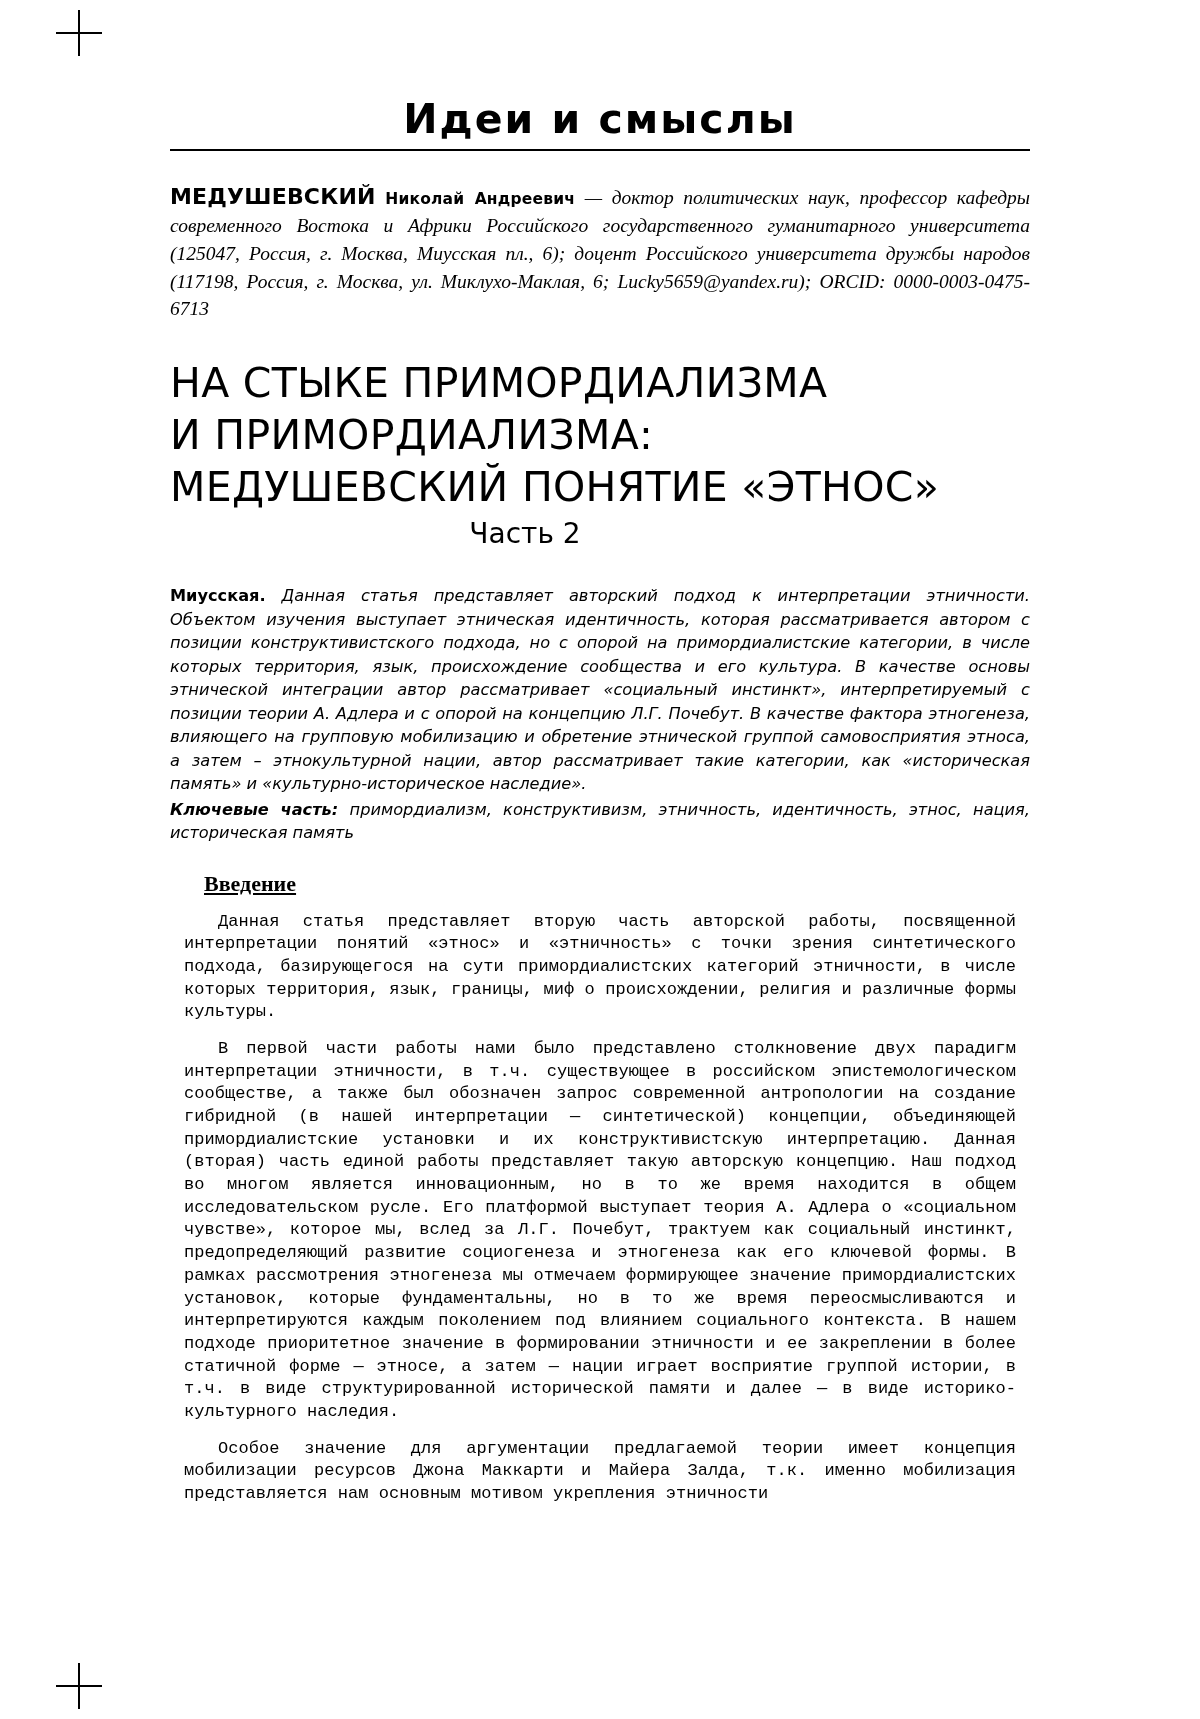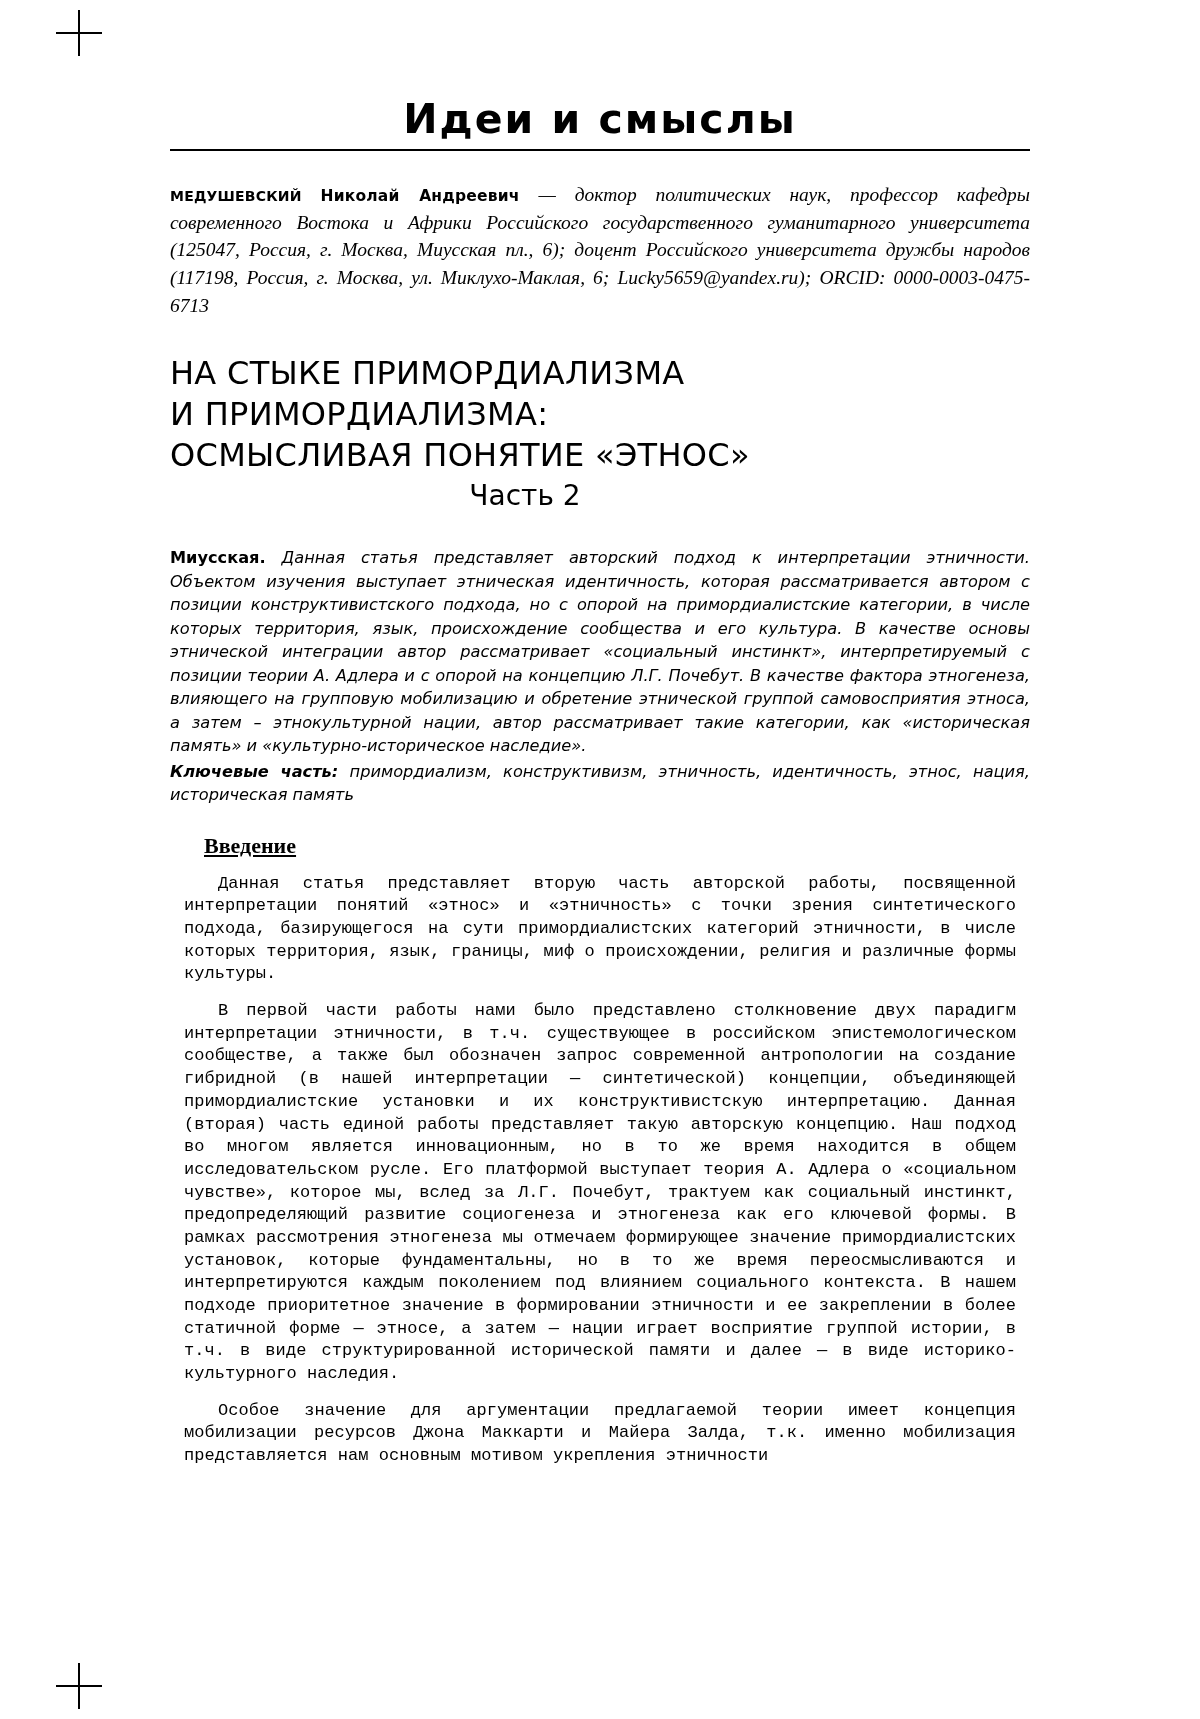--- a/index.html
+++ b/index.html
@@ -50,37 +50,37 @@
     font-family: "Liberation Serif", serif;
     font-size: 19.5px;
     line-height: 1.42;
     text-align: justify;
     margin-bottom: 34px;
   }
   .author-block .surname {
     font-family: "DejaVu Sans", sans-serif;
     font-weight: 700;
     font-style: normal;
-    font-size: 14px;
+    font-size: 22px;
     letter-spacing: .2px;
   }
   .author-block .given {
     font-family: "DejaVu Sans", sans-serif;
     font-weight: 700;
     font-size: 15.5px;
     letter-spacing: .2px;
   }
   .author-block .aff {
     font-style: italic;
   }
 
   .title {
     font-family: "DejaVu Sans", sans-serif;
     font-weight: 400;
-    font-size: 32px;
+    font-size: 41px;
     line-height: 1.27;
     letter-spacing: .3px;
     margin-bottom: 2px;
   }
   .title .line { display: block; }
   .part {
     font-family: "DejaVu Sans", sans-serif;
     font-weight: 400;
     font-size: 28px;
     text-align: center;
@@ -148,21 +148,21 @@
     <div class="journal-head">Идеи и смыслы</div>
     <div class="rule"></div>
 
     <div class="author-block">
       <span class="surname">МЕДУШЕВСКИЙ</span><span> </span><span class="given">Николай Андреевич</span><span> </span><span class="aff">— доктор политических наук, профессор кафедры современного Востока и Африки Российского государственного гуманитарного университета (125047, Россия, г. Москва, Миусская пл., 6); доцент Российского университета дружбы народов (117198, Россия, г. Москва, ул. Миклухо-Маклая, 6; Lucky5659@yandex.ru); ORCID: 0000-0003-0475-6713</span>
     </div>
 
     <div class="title">
       <span class="line">НА СТЫКЕ ПРИМОРДИАЛИЗМА</span>
       <span class="line">И ПРИМОРДИАЛИЗМА:</span>
-      <span class="line">ОСМЫСЛИВАЯ ПОНЯТИЕ «ЭТНОС»</span>
+      <span class="line">МЕДУШЕВСКИЙ ПОНЯТИЕ «ЭТНОС»</span>
     </div>
     <div class="part">Часть 2</div>
 
     <div class="abstract">
       <b>Миусская.</b>
       <span>Данная статья представляет авторский подход к интерпретации этничности. Объектом изучения выступает этническая идентичность, которая рассматривается автором с позиции конструктивистского подхода, но с опорой на примордиалистские категории, в числе которых территория, язык, происхождение сообщества и его культура. В качестве основы этнической интеграции автор рассматривает «социальный инстинкт», интерпретируемый с позиции теории А. Адлера и с опорой на концепцию Л.Г. Почебут. В качестве фактора этногенеза, влияющего на групповую мобилизацию и обретение этнической группой самовосприятия этноса, а затем – этнокультурной нации, автор рассматривает такие категории, как «историческая память» и «культурно-историческое наследие».</span>
     </div>
 
     <div class="keywords">
       <b>Ключевые часть:</b>

